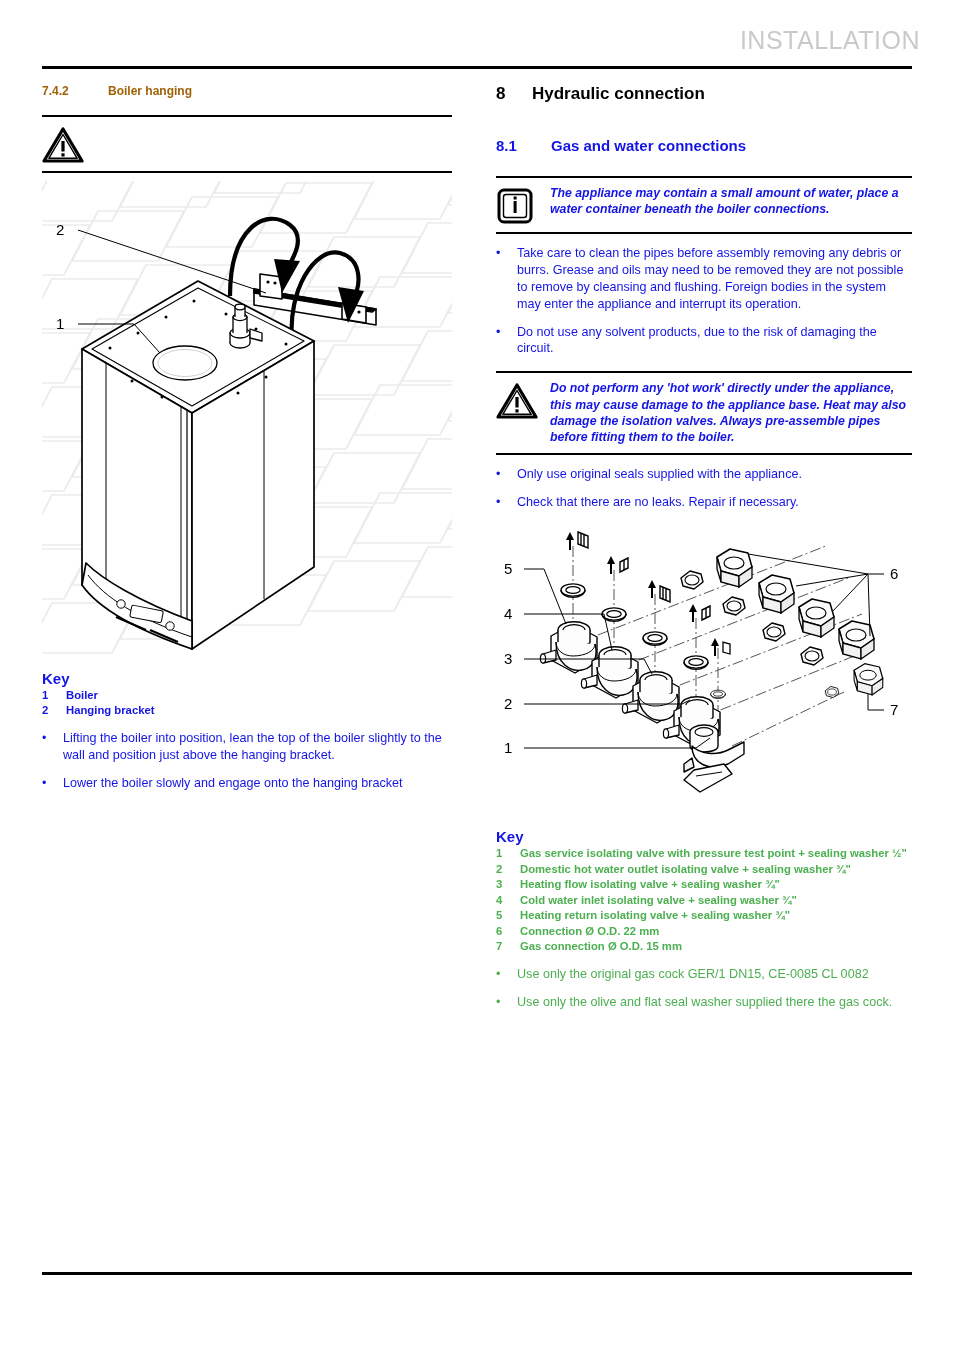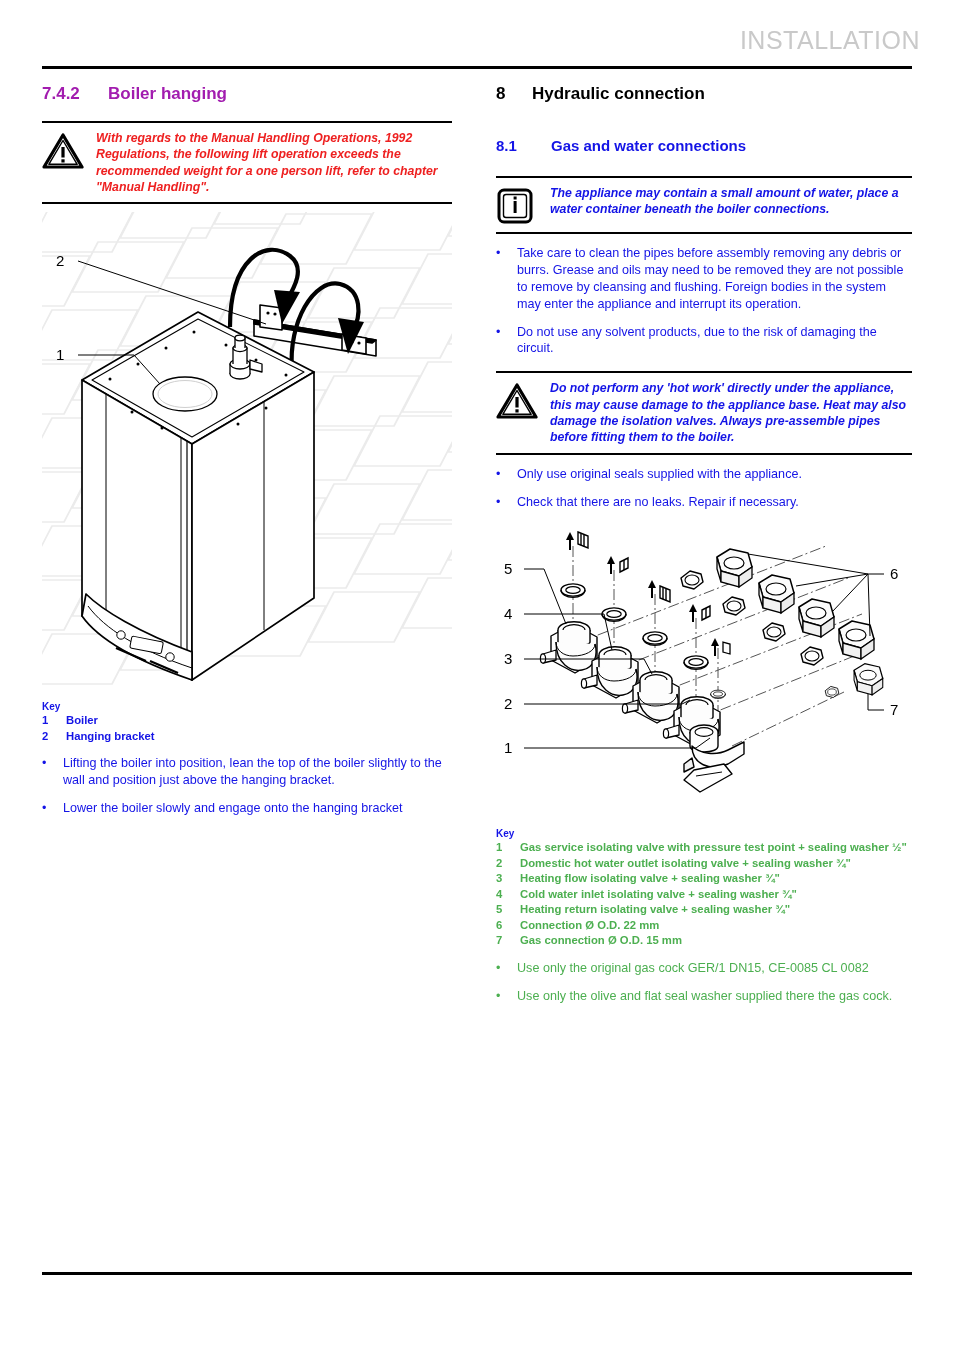--- a/index.html
+++ b/index.html
@@ -18,21 +18,21 @@
   }
   .hdr-rule{
     position:absolute;left:42px;top:66px;width:870px;height:3px;background:#000;
   }
 
   
   .col-left{position:absolute;left:42px;top:84px;width:410px;}
   .col-right{position:absolute;left:496px;top:84px;width:416px;}
 
   
-  .h2{display:flex;font-size:17px;font-weight:bold;color:#a21caf;margin:0 0 0 0;}
+  .h2{display:flex;font-size:12px;font-weight:bold;color:#a16207;margin:0 0 0 0;}
   .h2 .num{width:66px;flex:none;}
   .h1{display:flex;font-size:17px;font-weight:bold;color:#000;}
   .h1 .num{width:36px;flex:none;}
   .h2b{display:flex;font-size:15px;font-weight:bold;color:#1414e6;}
   .h2b .num{width:55px;flex:none;}
 
   
   .note{position:relative;border-top:2.5px solid #000;border-bottom:2.5px solid #000;
         padding:7px 0 7px 0;}
   .note-row{display:flex;align-items:flex-start;}
@@ -43,21 +43,21 @@
 
   
   .para{font-size:12.6px;line-height:1.33;}
   .para.red{color:#ee2020;}
   .bul{display:flex;font-size:12.6px;line-height:1.34;margin-top:11px;}
   .bul .dot{width:21px;flex:none;}
   .bul.blue,.bul.blue .dot{color:#1414e6;}
   .bul.green,.bul.green .dot{color:#4caf50;}
 
   
-  .key-hd{font-size:10px;font-weight:bold;color:#1414e6;margin-bottom:1px;}
+  .key-hd{font-size:15px;font-weight:bold;color:#1414e6;margin-bottom:1px;}
   .key-row{display:flex;font-size:11.3px;font-weight:bold;line-height:1.37;}
   .key-row .kn{width:24px;flex:none;}
   .key-blue,.key-blue .kn{color:#1414e6;}
   .key-green,.key-green .kn{color:#4caf50;}
 
   
   .fig{position:relative;}
   svg{display:block;}
   .lbl{font-family:"Liberation Sans",sans-serif;font-size:15px;fill:#000;}
 
@@ -84,21 +84,20 @@
     <div class="note" style="margin-top:17px;">
       <div class="note-row">
         <div class="note-icon">
           <svg width="42" height="38" viewBox="0 0 42 38">
             <path d="M21 3 L40 35 L2 35 Z" fill="#ffffff" stroke="#000" stroke-width="3.2" stroke-linejoin="round"></path>
             <path d="M21 8.5 L35.2 32.3 L6.8 32.3 Z" fill="#ffffff" stroke="#000" stroke-width="1.4" stroke-linejoin="round"></path>
             <rect x="19.4" y="15" width="3.2" height="10.5" fill="#000"></rect>
             <rect x="19.4" y="27.3" width="3.2" height="3.2" fill="#000"></rect>
           </svg>
         </div>
-        <div class="note-txt red">With regards to the Manual Handling Operations, 1992 Regulations, the following lift operation exceeds the recommended weight for a one person lift, refer to chapter "Manual Handling".</div>
       </div>
     </div>
 
     <div class="fig" style="margin-top:8px;">
       <svg width="410" height="487" viewBox="0 0 410 487">
         <defs>
           <clipPath id="figclip">
               <rect x="0" y="0" width="410" height="487"></rect>
             </clipPath>
           <g id="brick">

